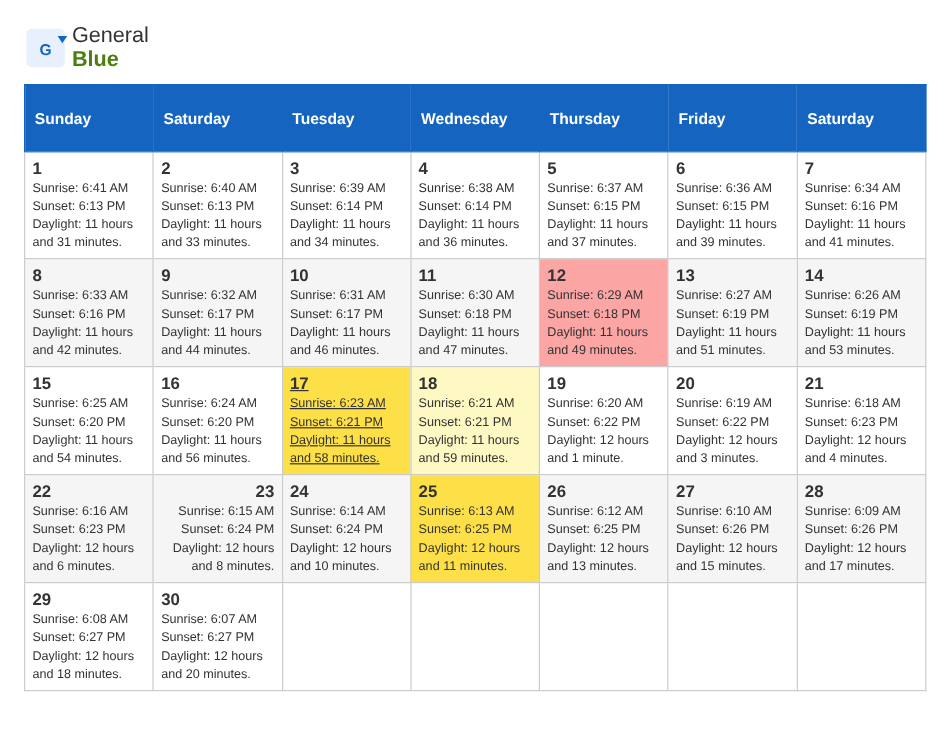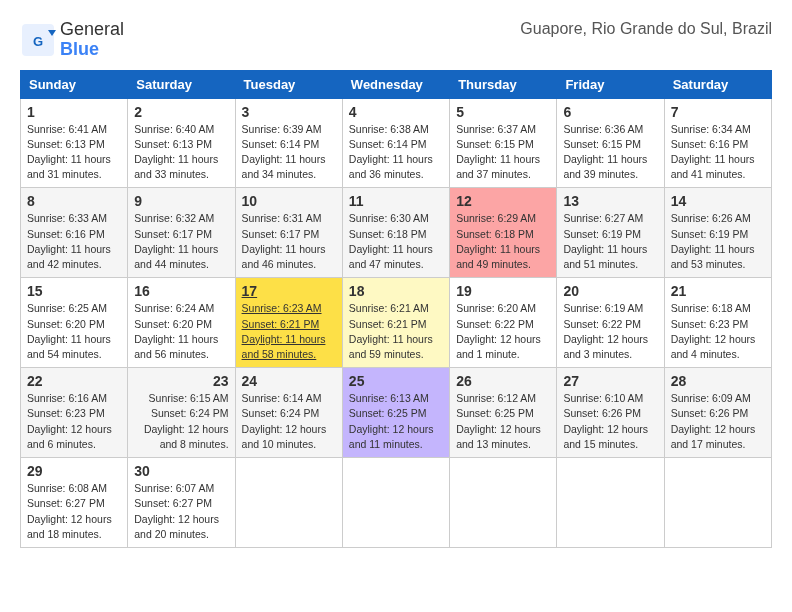--- a/index.html
+++ b/index.html
@@ -34,21 +34,21 @@
       color: #555;
     }
     .calendar {
       width: 100%;
       border-collapse: collapse;
     }
     .calendar th {
       background: #1565c0;
       color: #fff;
       text-align: left;
-      padding: 6px 8px;
+      padding: 20px 8px;
       font-size: 13px;
       border: 1px solid #1565c0;
     }
     .calendar td {
       vertical-align: top;
       padding: 5px 6px;
       border: 1px solid #ccc;
       width: 14.28%;
       font-size: 11px;
       color: #333;
@@ -76,26 +76,25 @@
 <div class="header">
   <div class="logo">
     <div style="display:flex;align-items:center;gap:4px;">
       <svg width="36" height="36" viewBox="0 0 36 36">
         <rect x="2" y="2" width="32" height="32" rx="4" fill="#e8f0fe"></rect>
         <text x="18" y="24" text-anchor="middle" font-size="13" font-weight="bold" fill="#1565c0" font-family="Arial">G</text>
         <polygon points="28,8 36,8 32,14" fill="#1565c0"></polygon>
       </svg>
       <div>
         <div style="font-size:18px;font-weight:normal;color:#333;line-height:1.1;">General</div>
-        <div style="font-size:18px;font-weight:bold;color:#3b82f6;line-height:1.1;">Blue</div>
+        <div style="font-size:18px;font-weight:bold;color:#4d7c0f;line-height:1.1;">Blue</div>
       </div>
     </div>
   </div>
   <div class="title-block">
-    <div class="location">Guapore, Rio Grande do Sul, Brazil</div>
   </div>
 </div>
 
 <table class="calendar">
   <thead>
     <tr>
       <th>Sunday</th>
       <th>Saturday</th>
       <th>Tuesday</th>
       <th>Wednesday</th>
@@ -201,21 +200,21 @@
           <div class="day-info">Sunrise: 6:16 AM<br>Sunset: 6:23 PM<br>Daylight: 12 hours and 6 minutes.</div>
         </td>
         <td style="background: rgb(245, 245, 245); text-align: right;">
           <span class="day-num">23</span>
           <div class="day-info">Sunrise: 6:15 AM<br>Sunset: 6:24 PM<br>Daylight: 12 hours and 8 minutes.</div>
         </td>
         <td style="background: rgb(245, 245, 245);">
           <span class="day-num">24</span>
           <div class="day-info">Sunrise: 6:14 AM<br>Sunset: 6:24 PM<br>Daylight: 12 hours and 10 minutes.</div>
         </td>
-        <td style="background: #c4b5fd;">
+        <td style="background: #fde047;">
           <span class="day-num">25</span>
           <div class="day-info">Sunrise: 6:13 AM<br>Sunset: 6:25 PM<br>Daylight: 12 hours and 11 minutes.</div>
         </td>
         <td style="background: rgb(245, 245, 245);">
           <span class="day-num">26</span>
           <div class="day-info">Sunrise: 6:12 AM<br>Sunset: 6:25 PM<br>Daylight: 12 hours and 13 minutes.</div>
         </td>
         <td style="background: rgb(245, 245, 245);">
           <span class="day-num">27</span>
           <div class="day-info">Sunrise: 6:10 AM<br>Sunset: 6:26 PM<br>Daylight: 12 hours and 15 minutes.</div>

